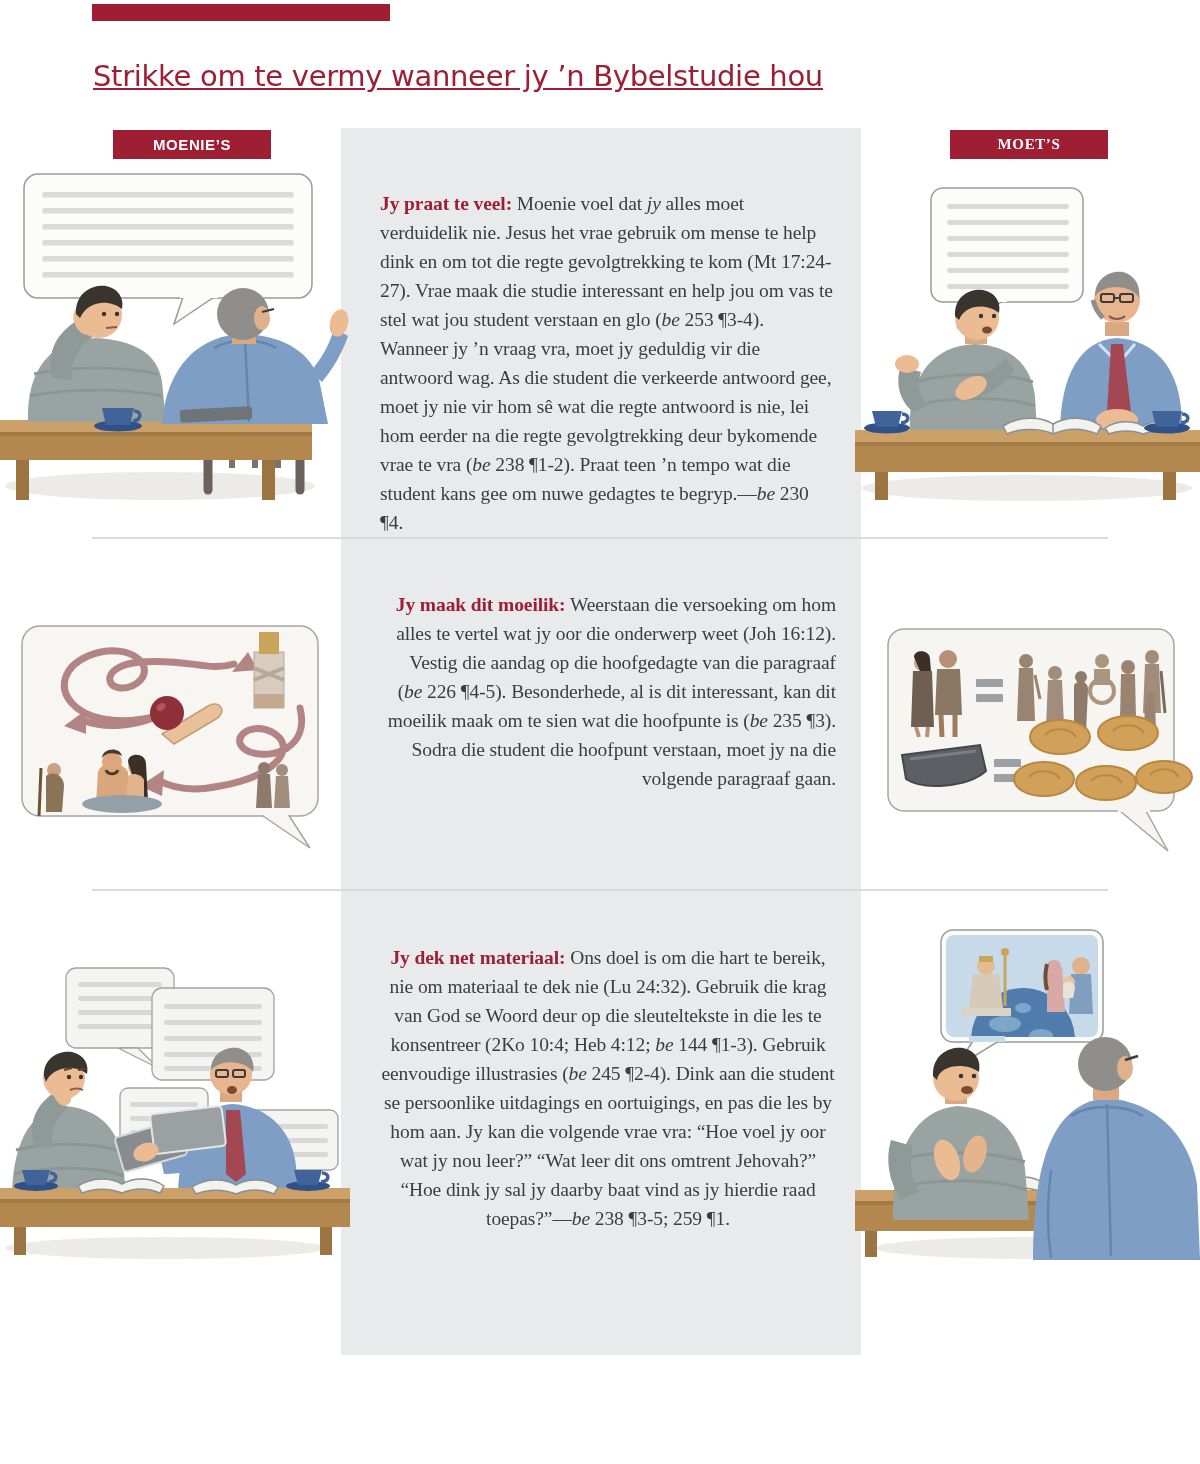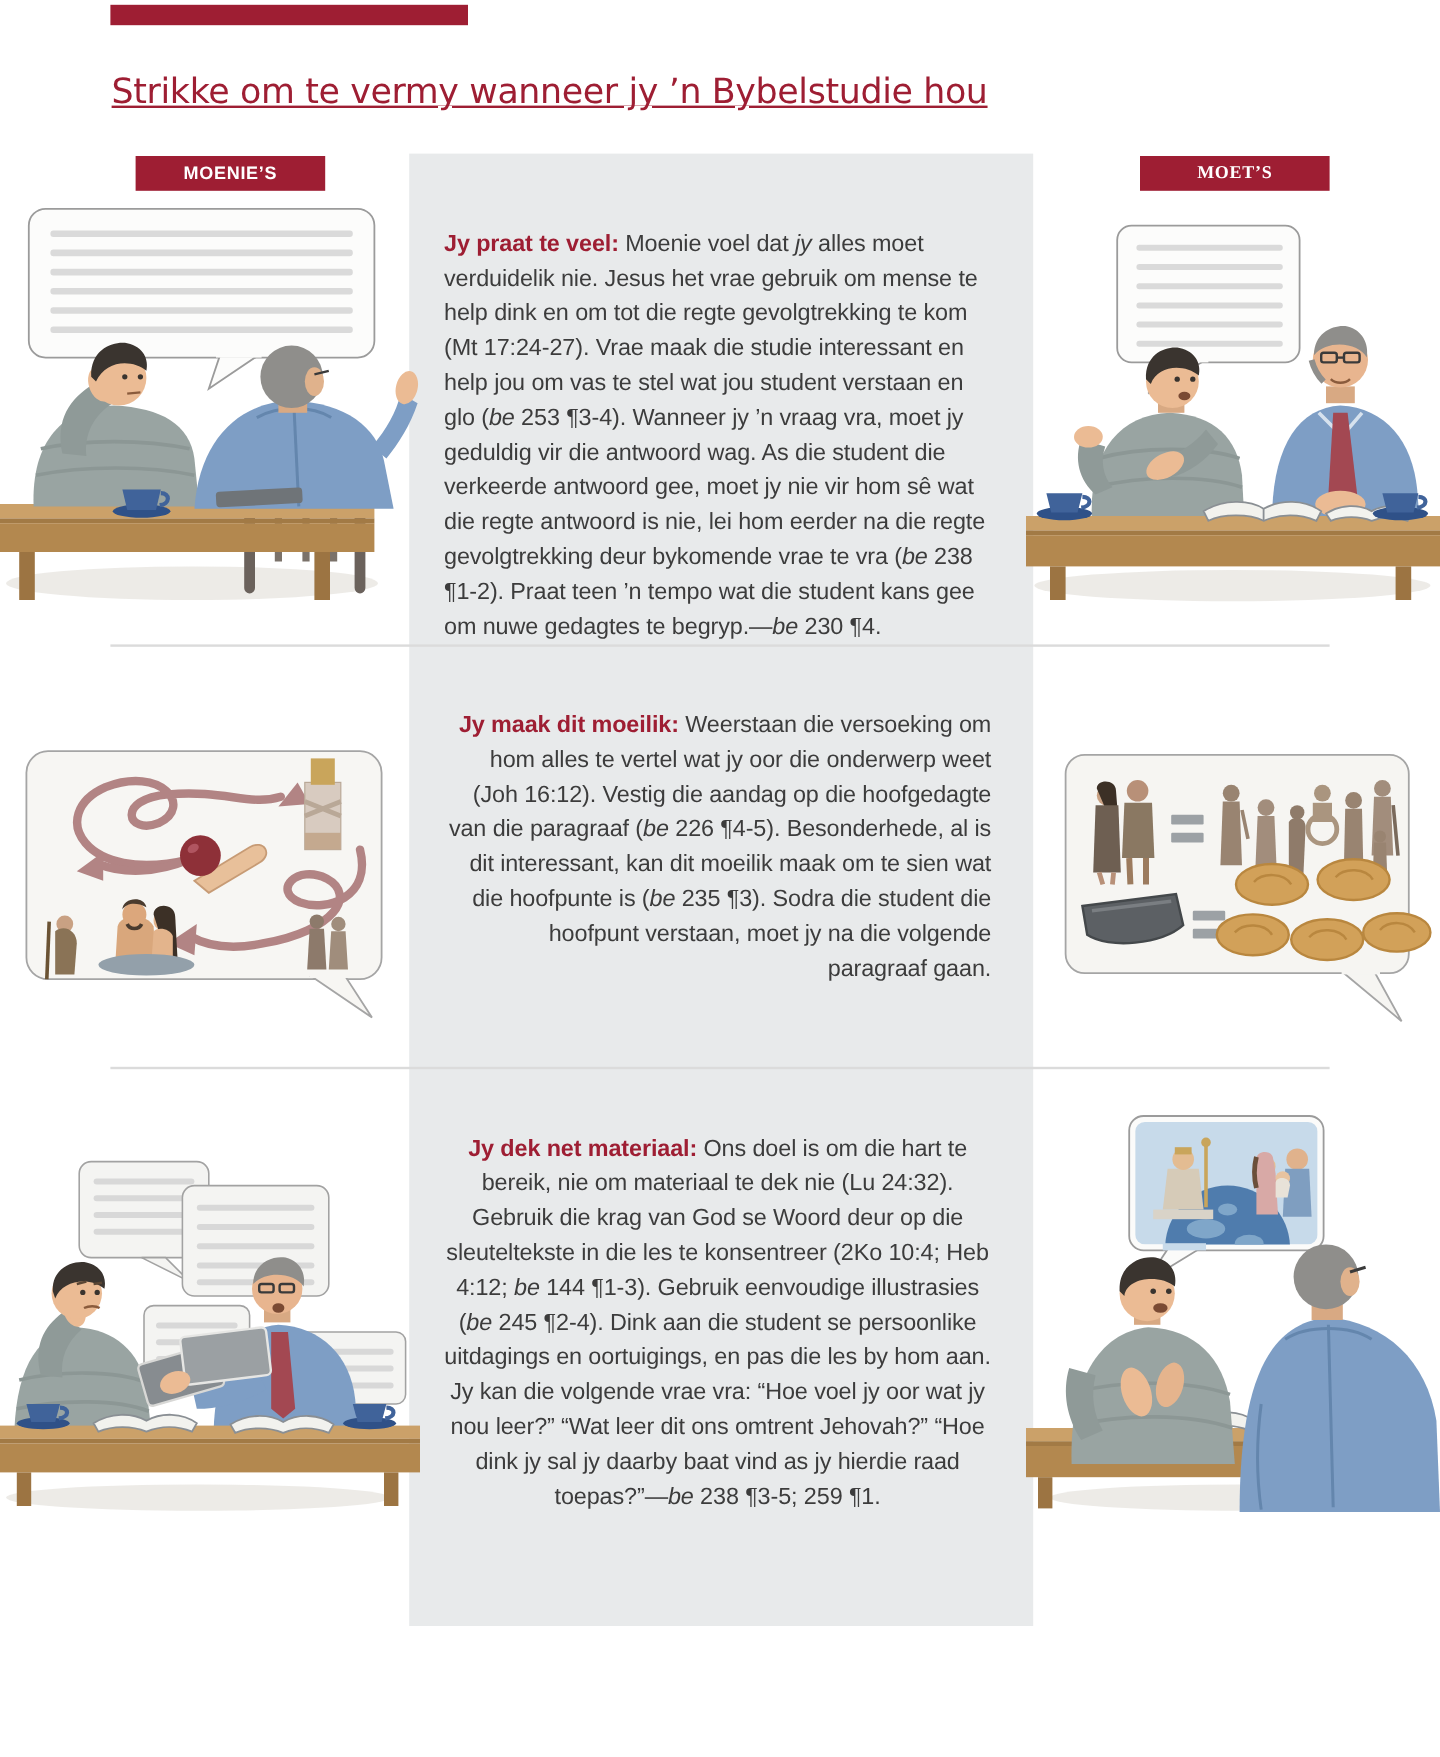--- a/index.html
+++ b/index.html
@@ -11,22 +11,22 @@
          color:#9E1E33;letter-spacing:-0.3px;text-decoration:underline;}
   .badge{position:absolute;top:130px;height:29px;width:158px;background:#9E1E33;
          color:#ffffff;font-weight:700;font-size:15px;letter-spacing:0.6px;
          display:flex;align-items:center;justify-content:center;}
   .badge.left{left:93px;margin-left:20px;}
   .badge.right{left:950px;font-family:Liberation Serif, serif;}
   .panel{position:absolute;left:341px;top:128px;width:520px;height:1227px;background:#E8EAEB;}
   .divider{position:absolute;left:92px;width:1016px;height:2px;background:#DBDBDB;}
   .divider.d1{top:537px;}
   .divider.d2{top:889px;}
-  .textblock{position:absolute;left:370px;width:456px;font-size:19.5px;line-height:29px;
-             color:#3C3C3C;letter-spacing:-0.1px;text-align:left;}
+  .textblock{position:absolute;left:380px;width:456px;font-size:19.5px;line-height:29px;
+             color:#3C3C3C;letter-spacing:-0.1px;text-align:left;font-family:Liberation Serif, serif;}
   .textblock.t1{top:169px;}
   .textblock.t2{top:570px;text-align:right;}
   .textblock.t3{top:923px;text-align:center;}
   .lead{color:#9E1E33;font-weight:700;}
   .em{font-style:italic;}
   .illus{position:absolute;}
   .il-1{left:0px;top:168px;width:350px;height:335px;}
   .il-2{left:855px;top:168px;width:345px;height:335px;}
   .il-3{left:10px;top:620px;width:330px;height:230px;}
   .il-4{left:880px;top:615px;width:320px;height:240px;}

